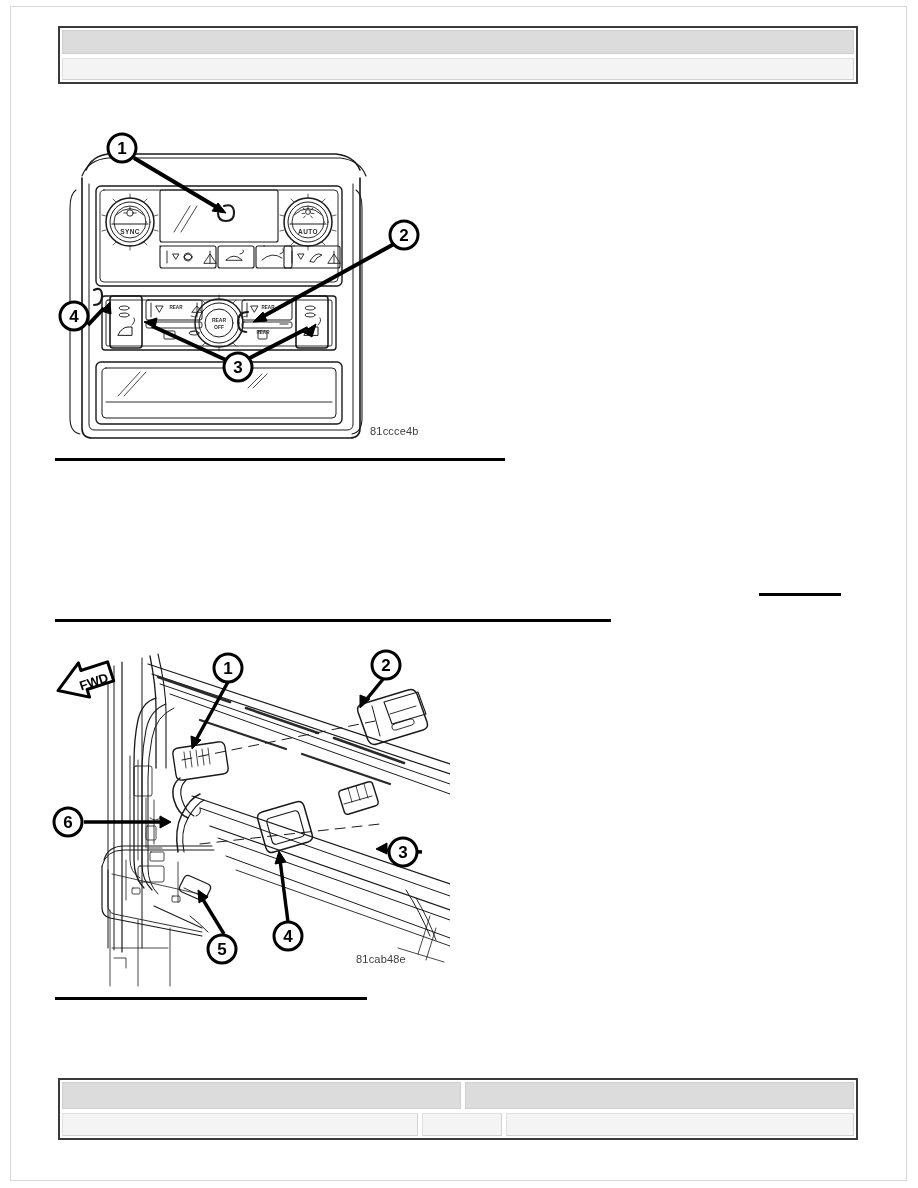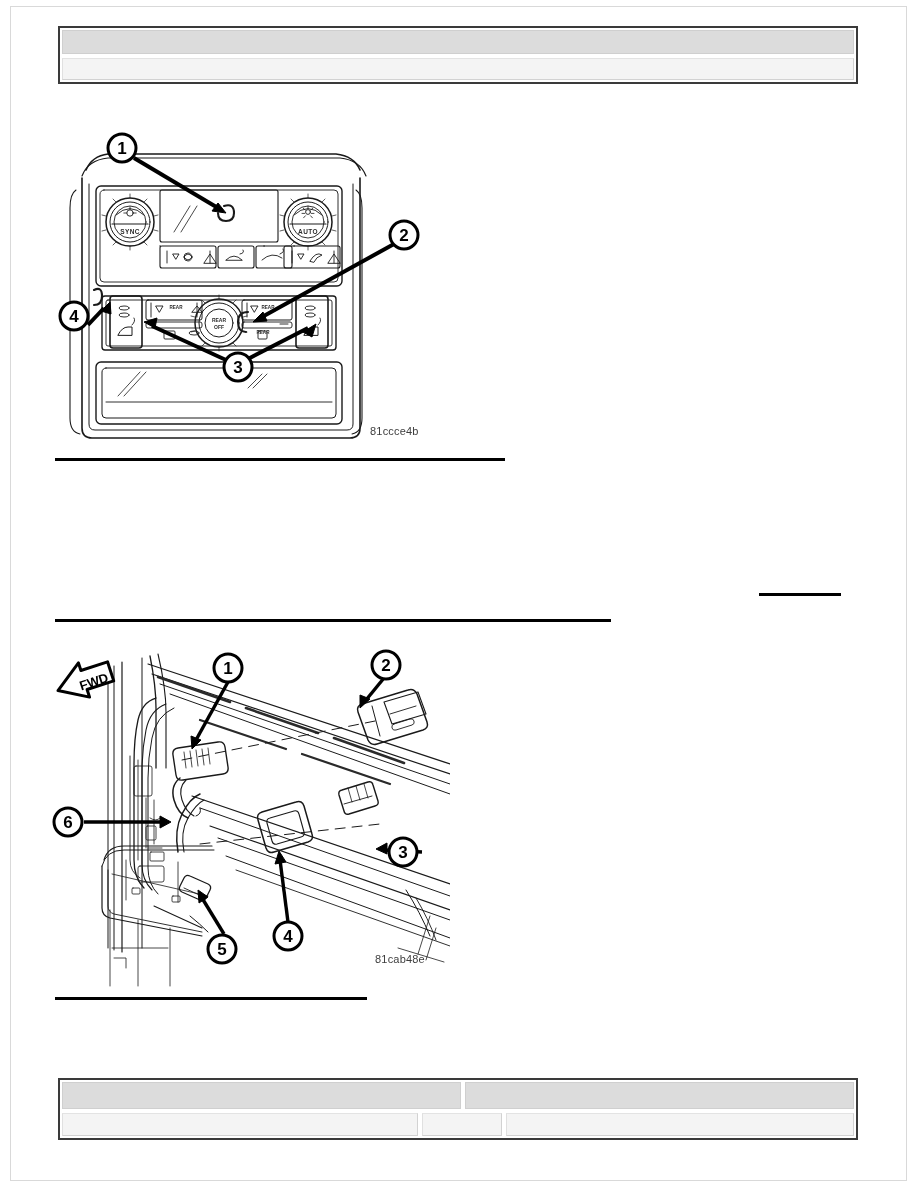--- a/index.html
+++ b/index.html
@@ -435,21 +435,21 @@
           <circle cx="172" cy="301" r="14" fill="#ffffff" stroke="#000000" stroke-width="3"></circle>
           <text x="172" y="307" text-anchor="middle" font-family="Liberation Sans, sans-serif" font-size="17" font-weight="bold" fill="#000000">5</text>
         </g>
         <g>
           <circle cx="18" cy="174" r="14" fill="#ffffff" stroke="#000000" stroke-width="3"></circle>
           <text x="18" y="180" text-anchor="middle" font-family="Liberation Sans, sans-serif" font-size="17" font-weight="bold" fill="#000000">6</text>
         </g>
       </g>
     </svg>
 
-    <div class="fig-id" style="left:325px; top:305px;">81cab48e</div>
+    <div class="fig-id" style="left:306px; top:305px;">81cab48e</div>
   </div>
 
   <div class="rule" style="left:55px; top:997px; width:312px;"></div>
 
   <div class="grid-table" style="left:58px; top:1078px; width:800px; height:62px;">
     <div class="grid-row" style="height:31px;">
       <div class="grid-cell cell-head" style="width:401px; height:27px;"></div>
       <div class="grid-cell cell-head" style="width:391px; height:27px;"></div>
     </div>
     <div class="grid-row" style="height:27px;">

